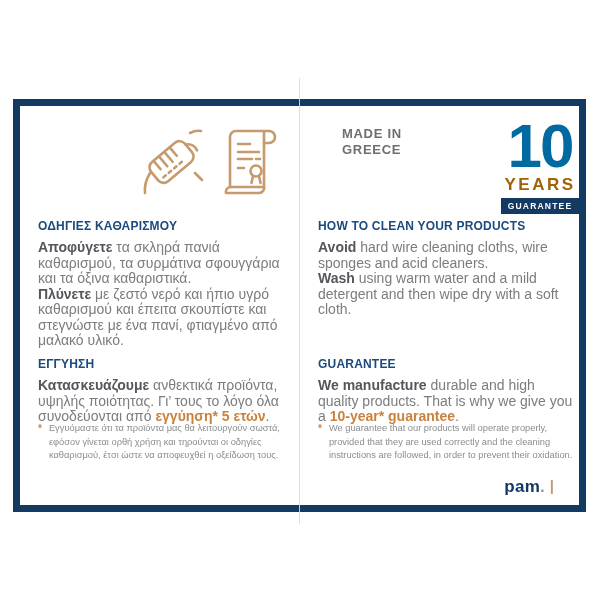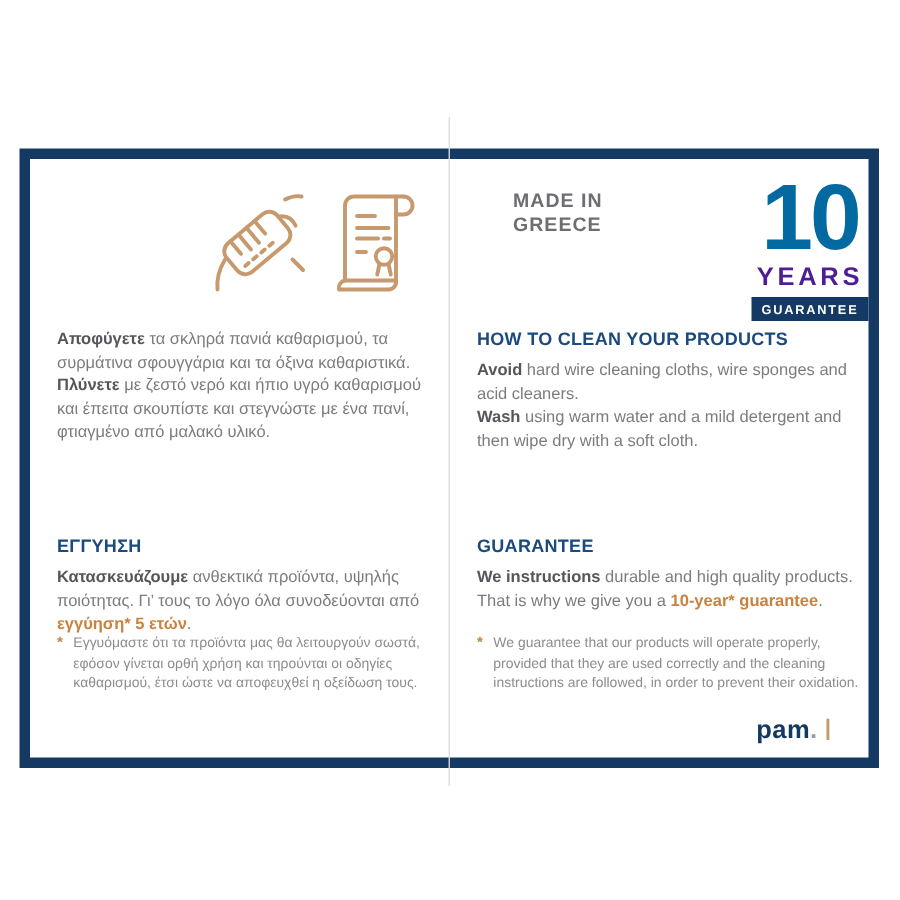--- a/index.html
+++ b/index.html
@@ -19,37 +19,37 @@
   .icons svg{display:block;}
   .made-in{
     position:absolute;left:318px;top:126px;z-index:2;
     font-size:13px;font-weight:bold;color:#6d6e71;letter-spacing:.7px;line-height:16px;margin-left:24px;
   }
   .badge{position:absolute;left:501px;top:118px;width:78px;text-align:center;z-index:2;}
   .badge-num{
     font-size:62px;font-weight:bold;color:#0369a1;line-height:55px;letter-spacing:-2px;
   }
   .badge-years{
-    font-size:17px;font-weight:bold;color:#4c1d95;letter-spacing:2.5px;margin-top:2px;
+    font-size:17px;font-weight:bold;color:#a16207;letter-spacing:2.5px;margin-top:2px;
   }
   .badge-band{
     margin-top:3px;background:#143a64;color:#ffffff;
     font-size:8.5px;font-weight:bold;letter-spacing:1.2px;padding:3px 0;
   }
   .col{position:absolute;width:258px;z-index:2;}
   .col-left{left:38px;top:219px;}
   .col-right{left:318px;top:219px;}
   .section{position:absolute;left:0;width:100%;}
   .sec1{top:0;}
   .sec2{top:112px;margin-top:26px;}
   .foot{top:203px;}
   .heading{
     margin:0 0 7px 0;font-size:12px;font-weight:bold;color:#1b4a7e;letter-spacing:.2px;
   }
-  .body{font-size:11px;line-height:15.5px;color:#7b7c7f;}
+  .body{font-size:14px;line-height:15.5px;color:#7b7c7f;}
   .body b{color:#54565b;}
   .accent{color:#c9823e;font-weight:bold;}
   .footnote{display:flex;gap:7px;font-size:9.3px;line-height:13.5px;color:#8b8c8e;}
   .footnote .mark{color:#c9823e;font-weight:bold;font-size:10px;line-height:13px;}
   .brand{
     position:absolute;right:46px;top:477px;z-index:2;
     display:flex;align-items:flex-start;
   }
   .brand-name{font-size:17px;font-weight:bold;color:#143a64;letter-spacing:.3px;}
   .brand-dot{font-size:17px;font-weight:bold;color:#9a9a9c;}
@@ -106,20 +106,21 @@
 </div>
 
 <div class="badge">
   <div class="badge-num">10</div>
   <div class="badge-years">YEARS</div>
   <div class="badge-band">GUARANTEE</div>
 </div>
 
 <div class="col col-left">
   <div class="section sec1">
+    <h3 class="heading">ΟΔΗΓΙΕΣ ΚΑΘΑΡΙΣΜΟΥ</h3>
     <div class="body">
       <div><b>Αποφύγετε</b><span> τα σκληρά πανιά καθαρισμού, τα συρμάτινα σφουγγάρια και τα όξινα καθαριστικά.</span></div>
       <div><b>Πλύνετε</b><span> με ζεστό νερό και ήπιο υγρό καθαρισμού και έπειτα σκουπίστε και στεγνώστε με ένα πανί, φτιαγμένο από μαλακό υλικό.</span></div>
     </div>
   </div>
   <div class="section sec2">
     <h3 class="heading">ΕΓΓΥΗΣΗ</h3>
     <div class="body">
       <b>Κατασκευάζουμε</b><span> ανθεκτικά προϊόντα, υψηλής ποιότητας. Γι’ τους το λόγο όλα συνοδεύονται από </span><span class="accent">εγγύηση* 5 ετών</span><span>.</span>
     </div>
@@ -134,21 +135,21 @@
   <div class="section sec1">
     <h3 class="heading">HOW TO CLEAN YOUR PRODUCTS</h3>
     <div class="body">
       <div><b>Avoid</b><span> hard wire cleaning cloths, wire sponges and acid cleaners.</span></div>
       <div><b>Wash</b><span> using warm water and a mild detergent and then wipe dry with a soft cloth.</span></div>
     </div>
   </div>
   <div class="section sec2">
     <h3 class="heading">GUARANTEE</h3>
     <div class="body">
-      <b>We instructions</b><span> durable and high quality products. That is why we give you a </span><span class="accent">10-year* guarantee</span><span>.</span>
+      <b>We manufacture</b><span> durable and high quality products. That is why we give you a </span><span class="accent">10-year* guarantee</span><span>.</span>
     </div>
   </div>
   <div class="section foot footnote">
     <span class="mark">*</span>
     <span>We guarantee that our products will operate properly, provided that they are used correctly and the cleaning instructions are followed, in order to prevent their oxidation.</span>
   </div>
 </div>
 
 <div class="brand">
   <span class="brand-name">pam</span>

